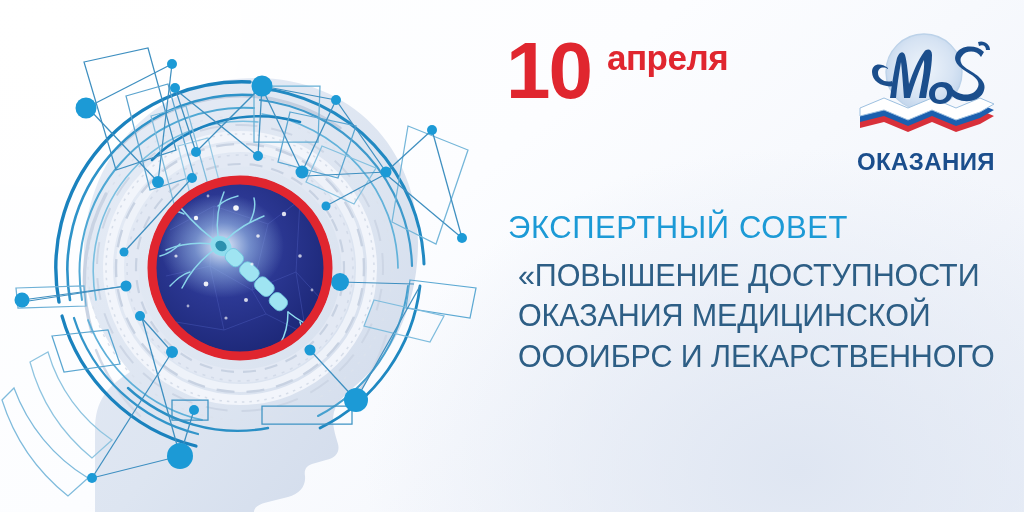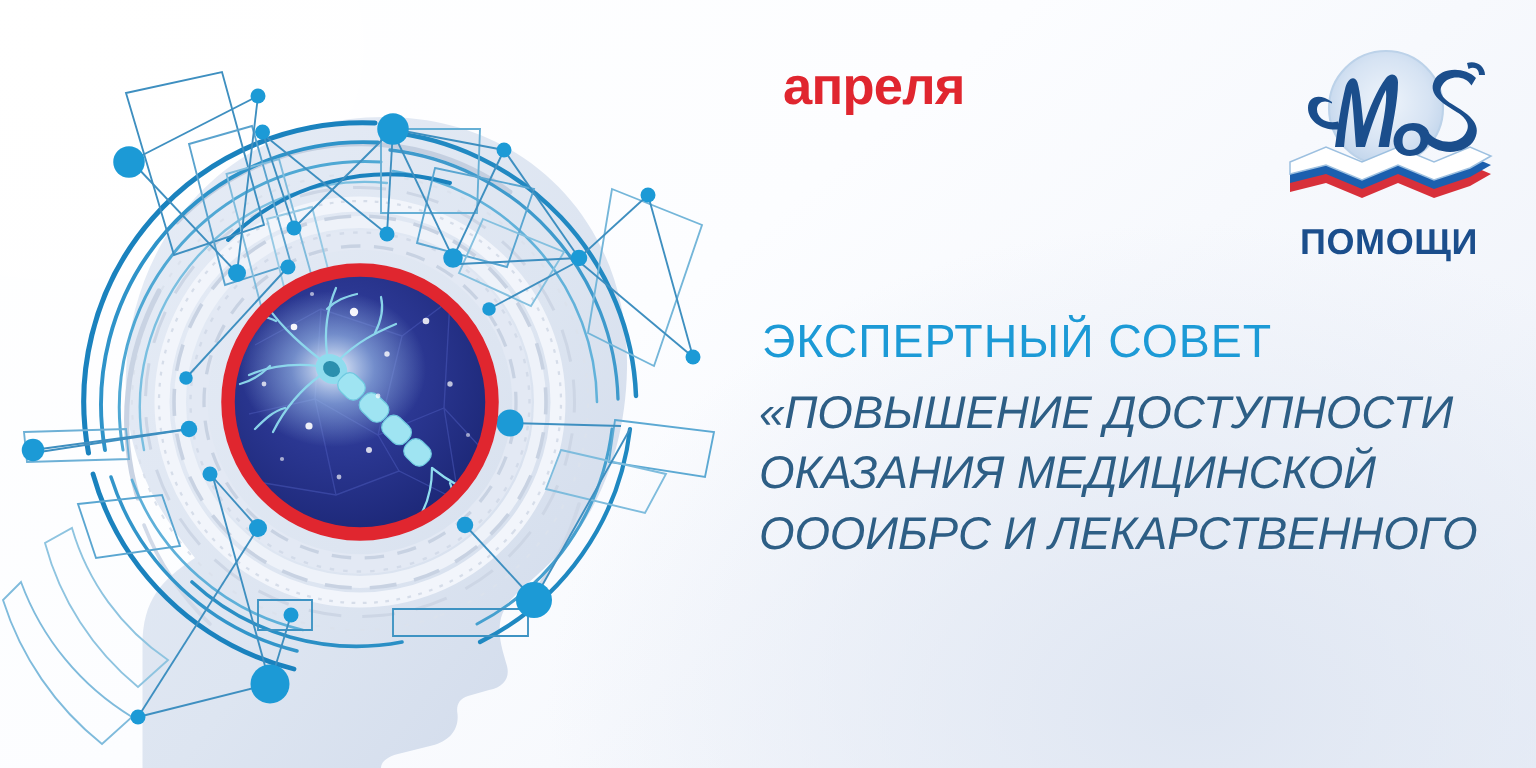--- a/index.html
+++ b/index.html
@@ -96,29 +96,28 @@
     top: 212px;
     color: #1C9AD6;
     font-size: 31px;
     font-weight: 400;
     letter-spacing: 0.6px;
     line-height: 1;
     white-space: nowrap;
   }
   #subtitle {
     position: absolute;
-    left: 8px;
+    left: 20px;
     top: 255px;
     width: 500px;
     color: #2D5E85;
     font-size: 30.5px;
     font-weight: 400;
     line-height: 1.325;
     letter-spacing: -0.1px;
-    font-style: italic;
   }
   #subtitle .ln { display: block; white-space: nowrap; }
 </style>
 </head>
 <body>
 
 <div id="banner">
 
   <div id="artwork">
     <svg viewBox="0 0 500 512" xmlns="http://www.w3.org/2000/svg" aria-hidden="true">
@@ -355,20 +354,21 @@
           </g>
         </g>
         <circle cx="240" cy="268" r="88" fill="none" stroke="#E0262F" stroke-width="9"></circle>
       </g>
     </svg>
   </div>
 
   <div id="right-col">
 
     <div id="date-block">
+      <span id="date-day">10</span>
       <span id="date-rest">
         <span id="date-month">апреля</span>
       </span>
     </div>
 
     <div id="logo-block">
       <svg id="logo-mark" viewBox="0 0 152 120" xmlns="http://www.w3.org/2000/svg" aria-hidden="true">
         <defs>
           <radialGradient id="logoDisc" cx="50%" cy="45%" r="55%">
             <stop offset="0%" stop-color="#eef4fb"></stop>
@@ -430,21 +430,21 @@
                    C 127 50 131 55 127 61
                    C 122 69 108 68 102 60
                    L 99 65
                    C 107 76 127 76 133 65
                    C 139 54 127 47 119 42
                    C 112 38 108 33 112 28
                    C 116 22 127 22 131 29 Z"></path>
           <path d="M 128 14 C 134 12 140 16 140 22 L 136 22 C 136 18 133 16 129 18 Z"></path>
         </g>
       </svg>
-      <div id="logo-caption">ПОМОЩИ</div>
+      <div id="logo-caption">ОКАЗАНИЯ</div>
     </div>
 
     <div id="headline">ЭКСПЕРТНЫЙ СОВЕТ</div>
 
     <div id="subtitle">
       <span class="ln">«ПОВЫШЕНИЕ ДОСТУПНОСТИ</span>
       <span class="ln">ОКАЗАНИЯ МЕДИЦИНСКОЙ</span>
       <span class="ln">ОООИБРС И ЛЕКАРСТВЕННОГО</span>
     </div>
 

